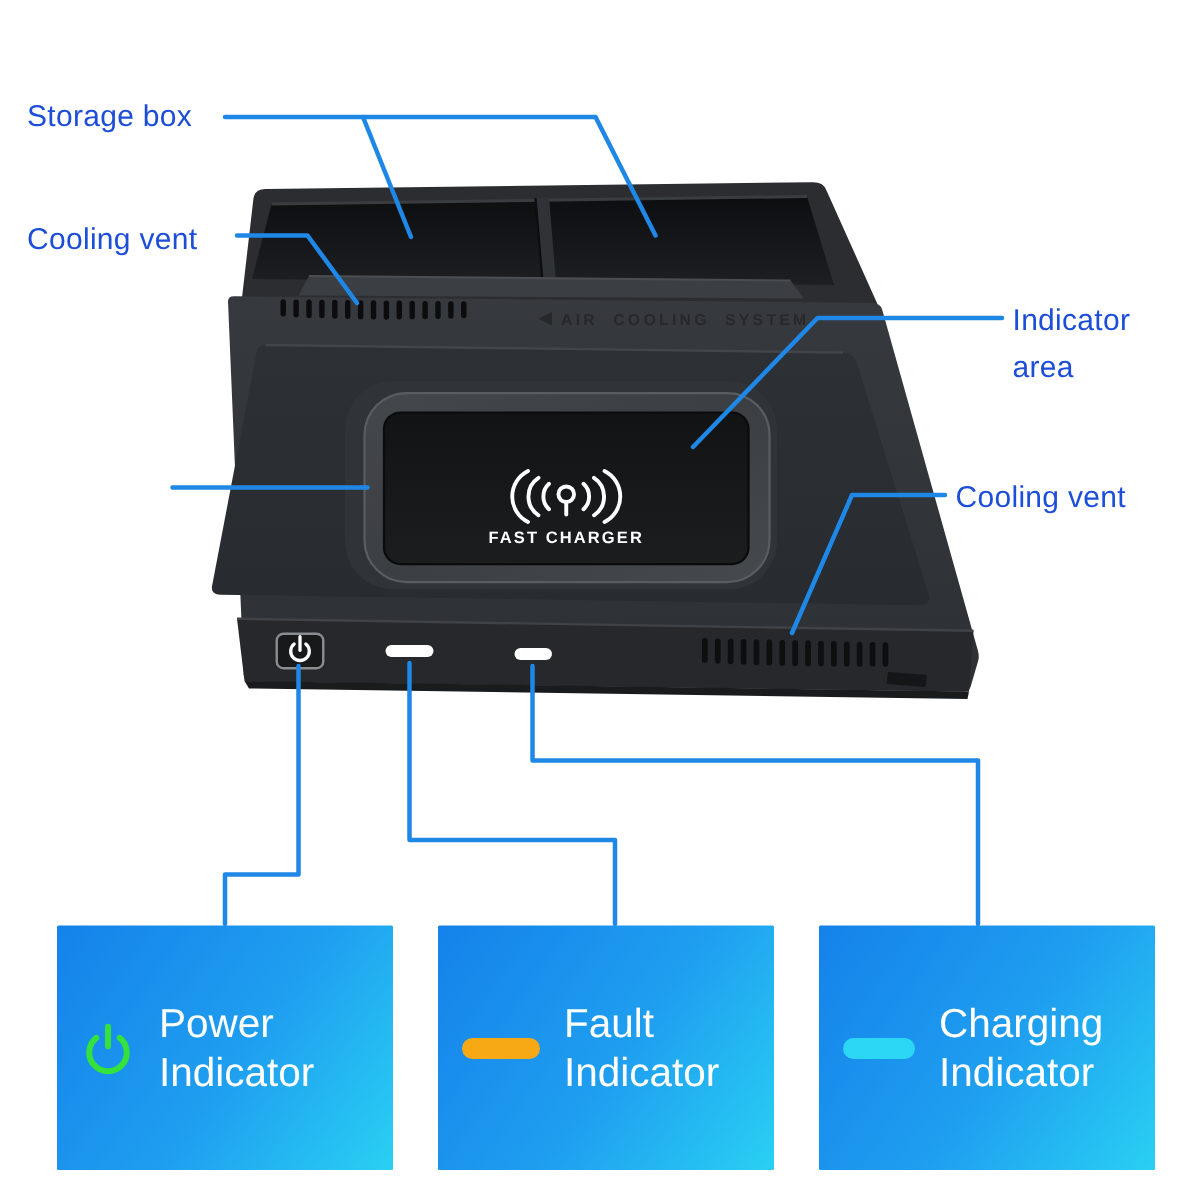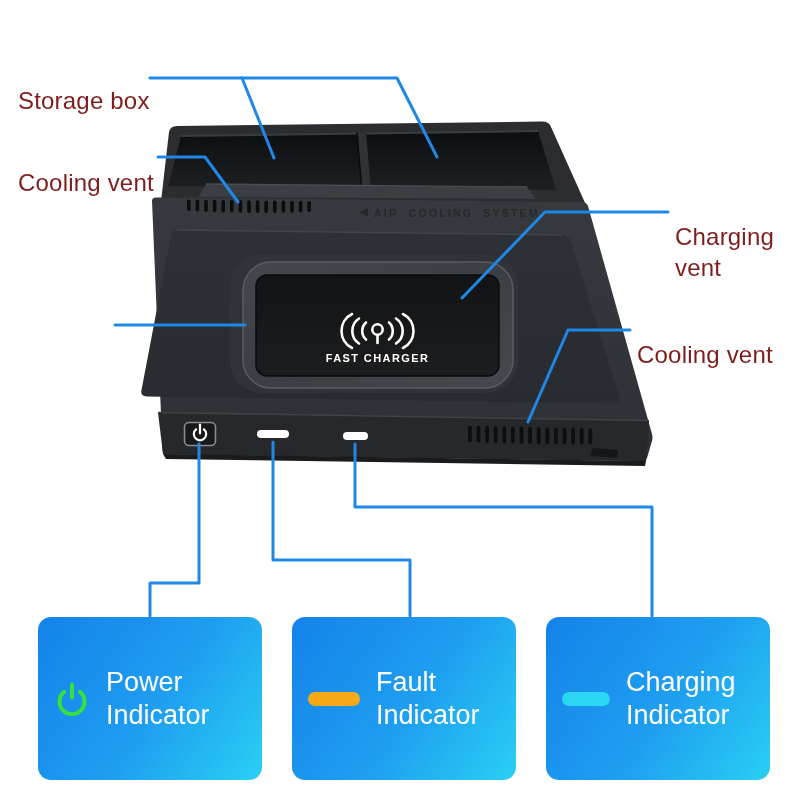--- a/index.html
+++ b/index.html
@@ -2,34 +2,33 @@
 <html><head>
 <meta charset="utf-8">
 <style>
   html,body{margin:0;padding:0;}
   body{font-family:"Liberation Sans", sans-serif;}
   #canvas{position:relative;width:800px;height:800px;background:#ffffff;overflow:hidden;}
   #scene{position:absolute;left:0;top:0;}
 
   .callout-label{
     position:absolute;
-    font-size:24px;
+    font-size:20px;
     line-height:31px;
-    color:#7f1d1d;
+    color:#1d4ed8;
     letter-spacing:0.2px;
     white-space:normal;
-    margin-top:22px;
   }
 
   .indicator-card{
     position:absolute;
     top:617px;
     width:224px;
     height:163px;
-    border-radius:13px;
+    border-radius:1px;
     background:linear-gradient(125deg,#1482ea 0%,#1f9ff0 55%,#29d0f3 100%);
     display:flex;
     align-items:center;
     justify-content:flex-start;
     gap:16px;
     padding-left:16px;
     box-sizing:border-box;
   }
   .indicator-card .card-label{
     color:#ffffff;
@@ -184,21 +183,21 @@
       <path d="M199,444 L199,583 L150,583 L150,616"></path>
       <path d="M273,442 L273,560 L410,560 L410,616"></path>
       <path d="M355,444 L355,507 L652,507 L652,616"></path>
     </g>
   </svg>
 
   <div class="callout-label" style="left:18px;top:63px;">Storage box</div>
 
   <div class="callout-label" style="left:18px;top:145px;">Cooling vent</div>
 
-  <div class="callout-label" style="left:675px;top:199px;width:112px;">Charging vent</div>
+  <div class="callout-label" style="left:675px;top:199px;width:112px;">Indicator area</div>
 
 
   <div class="callout-label" style="left:637px;top:317px;">Cooling vent</div>
 
   <div class="indicator-card" style="left:38px;">
     <span class="card-icon" style="color: rgb(53, 226, 59);">
       <svg width="36" height="36" viewBox="0 0 36 36" stroke="currentColor" stroke-width="4" fill="none" stroke-linecap="round">
         <path d="M10.2,10.9 A12.5,12.5 0 1 0 25.8,10.9"></path>
         <path d="M18,3.5 L18,16.5"></path>
       </svg>

